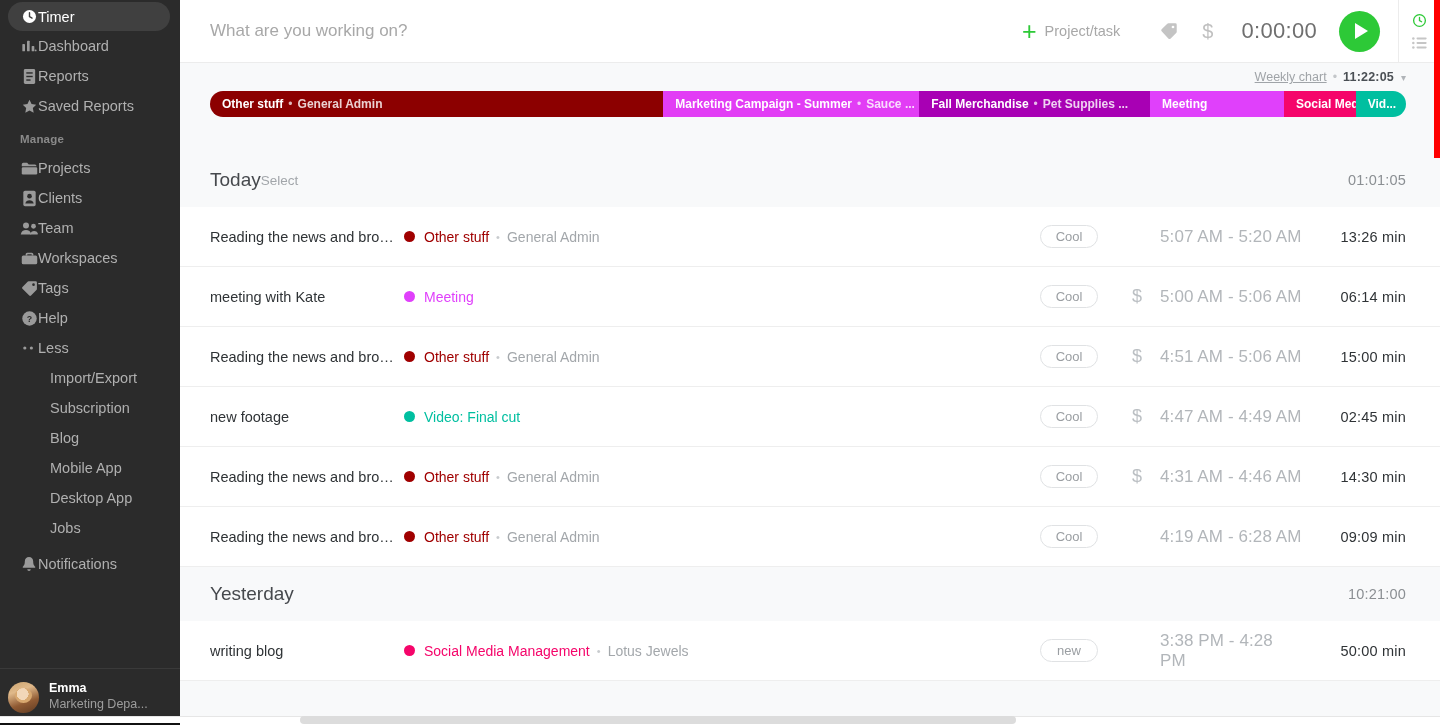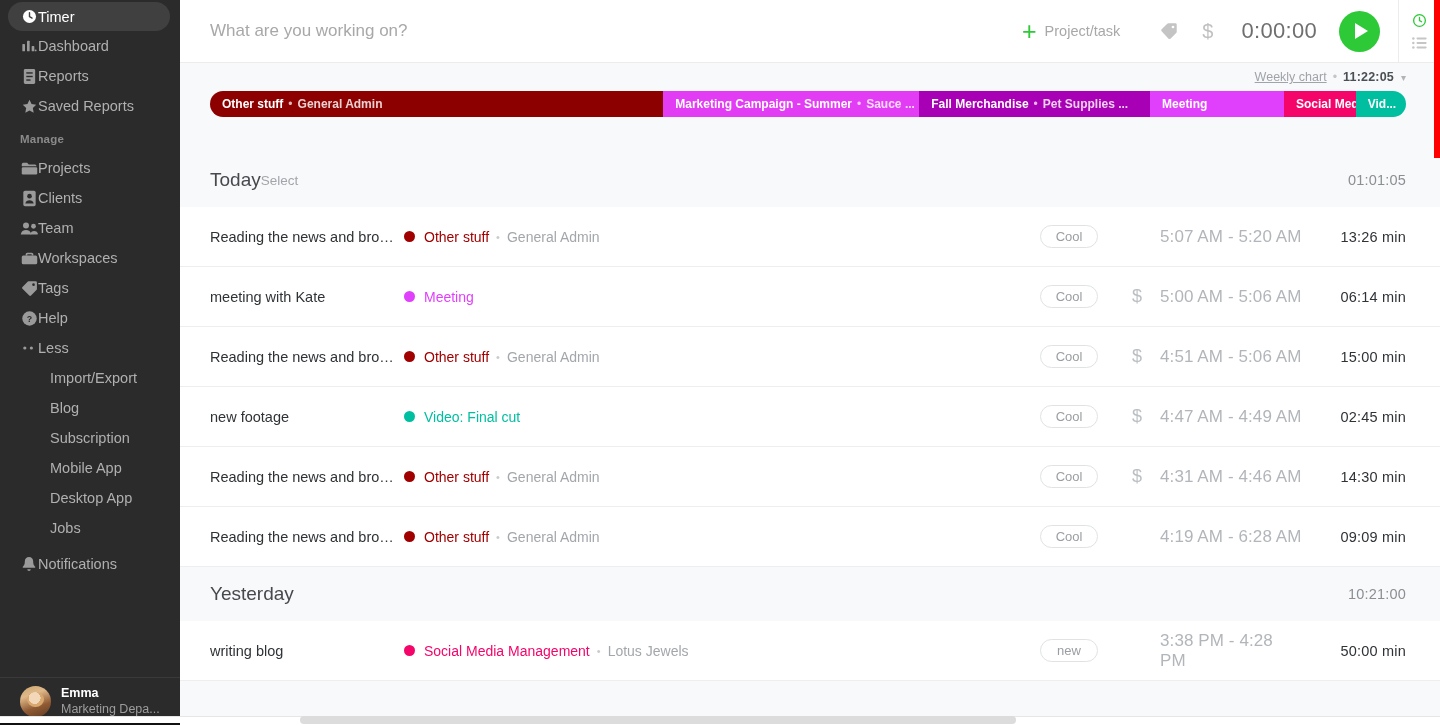--- a/index.html
+++ b/index.html
@@ -67,24 +67,24 @@
   .nav-item.active .ico { color: #ffffff; }
   .nav-item.sub { padding-left: 50px; gap: 0; }
   .group-label {
     font-size: 11.5px; font-weight: bold;
     color: #8a8a8a;
     padding: 12px 0 6px 20px;
     letter-spacing: 0.2px;
   }
   .sidebar-footer {
     position: absolute; bottom: 0; left: 0; right: 0;
-    height: 48px;
+    height: 57px;
     border-top: 1px solid #3a3a3a;
     display: flex; align-items: center;
-    padding-left: 20px; gap: 10px;
+    padding-left: 8px; gap: 10px;
   }
   .avatar {
     width: 31px; height: 31px; border-radius: 50%;
     overflow: hidden; flex: 0 0 31px;
     background: linear-gradient(160deg,#caa36f 0%,#e0b98a 30%,#8f5a33 65%,#5e3a22 100%);
     position: relative;
   }
   .avatar::after {
     content:''; position:absolute; left:7px; top:6px;
     width:17px; height:15px; border-radius:50%;
@@ -422,24 +422,24 @@
               <circle cx="10" cy="3" r="1.7"></circle>
           </svg>
         </span>
         <span>Less</span>
       </div>
 
       <div class="nav-item sub">
         <span>Import/Export</span>
       </div>
       <div class="nav-item sub">
+        <span>Subscription</span>
+      </div>
+      <div class="nav-item sub">
         <span>Blog</span>
-      </div>
-      <div class="nav-item sub">
-        <span>Subscription</span>
       </div>
       <div class="nav-item sub">
         <span>Mobile App</span>
       </div>
       <div class="nav-item sub">
         <span>Desktop App</span>
       </div>
       <div class="nav-item sub">
         <span>Jobs</span>
       </div>

